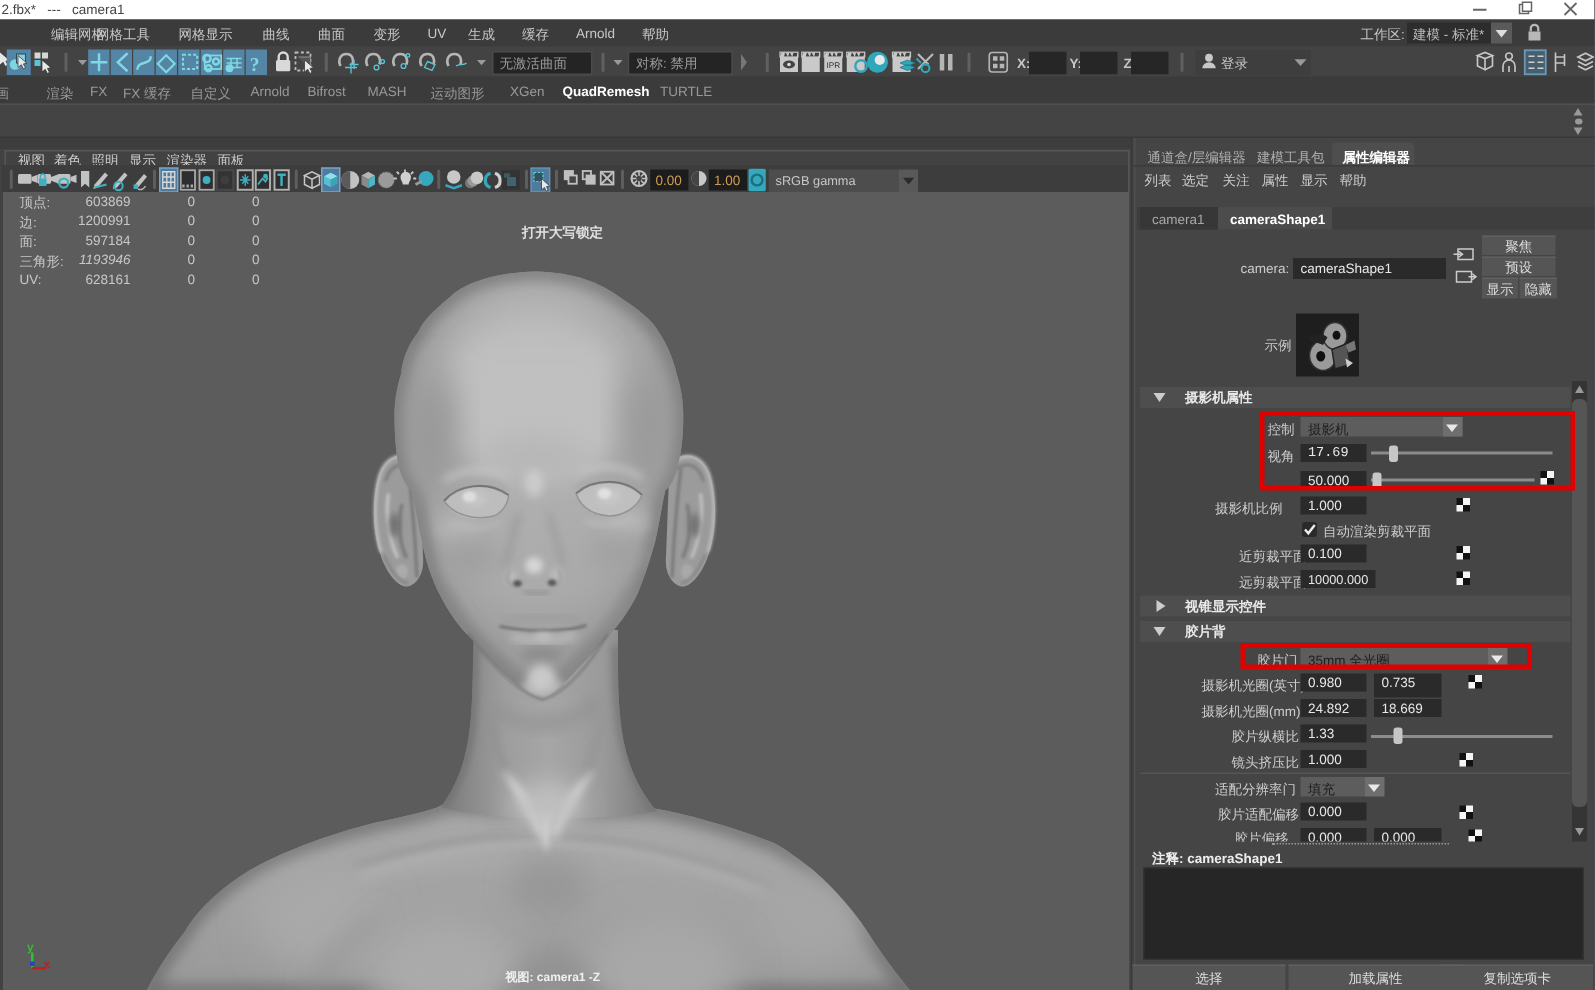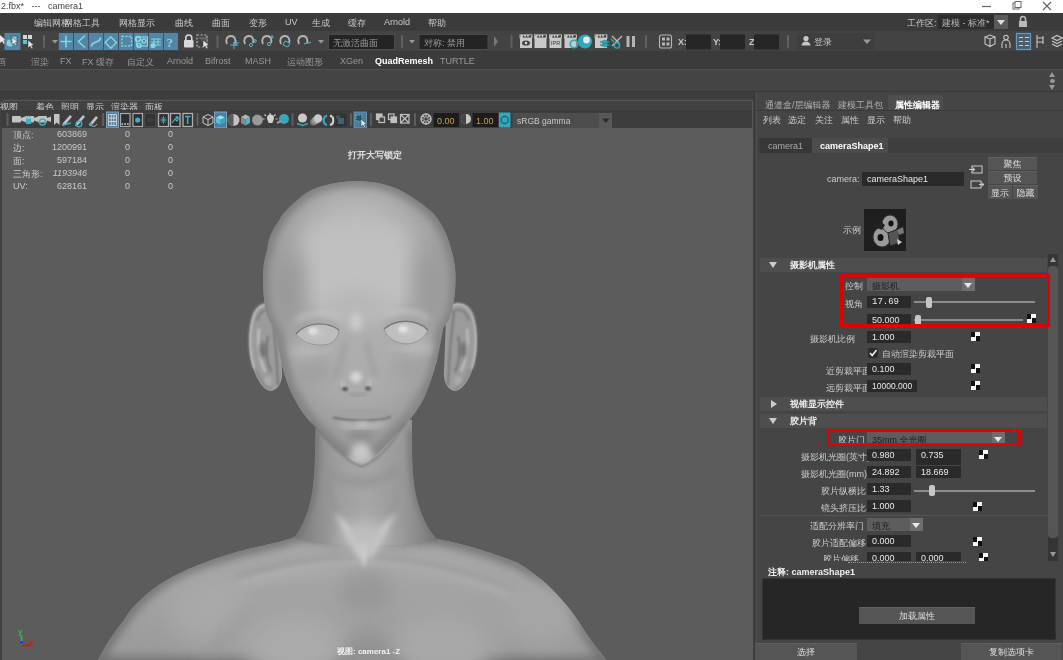--- a/index.html
+++ b/index.html
@@ -204,21 +204,21 @@
 <div class="abs" style="left:0;top:69px;width:1063px;height:23px;background:#444444;border-top:1px solid #505050;border-bottom:1px solid #383838;box-sizing:border-box;"></div>
 <div class="tri" style="left:1049px;top:72px;border-left:3.5px solid transparent;border-right:3.5px solid transparent;border-bottom:5px solid #999;"></div>
 <div class="abs" style="left:1050px;top:79px;width:5px;height:4px;background:#999;border-radius:50%;"></div>
 <div class="tri" style="left:1049px;top:85px;border-left:3.5px solid transparent;border-right:3.5px solid transparent;border-top:5px solid #999;"></div>
 
 <div class="abs" style="left:0;top:92px;width:754px;height:568px;background:#424242;"></div>
 <div class="abs" style="left:0;top:92px;width:1063px;height:7px;background:#3d3d3d;"></div>
 <div class="abs" style="left:3px;top:100px;width:750px;height:1px;background:#565656;"></div>
 <div class="abs" style="left:3px;top:100px;width:1px;height:28px;background:#565656;"></div>
 <div class="abs" style="left:752px;top:100px;width:1px;height:28px;background:#565656;"></div>
-<div class="lbl" style="left:0;top:101px;">视图</div>
+<div class="lbl" style="left:12px;top:101px;">视图</div>
 <div class="lbl" style="left:36px;top:101px;">着色</div>
 <div class="lbl" style="left:61px;top:101px;">照明</div>
 <div class="lbl" style="left:86px;top:101px;">显示</div>
 <div class="lbl" style="left:111px;top:101px;">渲染器</div>
 <div class="lbl" style="left:145px;top:101px;">面板</div>
 <div class="abs" style="left:1px;top:110px;width:751px;height:18px;background:#3d3d3d;"></div>
 <svg id="vp-toolbar" class="abs" style="left:0;top:110px;" width="754" height="20" viewBox="0 0 754 20">
 <defs>
  <g id="vcam2">
         <rect x="0" y="4" width="9" height="6.5" rx="1" fill="#c2c2c2"></rect>
@@ -678,18 +678,18 @@
   <div class="fld" style="left:158px;top:1px;width:40px;height:12px;">0.000</div>
   <div class="chk" style="left:221px;top:2px;"></div>
 </div>
 
 <div class="abs" style="left:848px;top:562px;width:118px;height:0;border-top:1.5px dotted #999;"></div>
 
 <div class="lbl" style="left:768px;top:566px;color:#eee;font-weight:bold;">注释: cameraShape1</div>
 <div class="abs" style="left:762px;top:578px;width:294px;height:62px;background:#262626;border:1px solid #333;box-sizing:border-box;"></div>
 
 <div class="btn" style="left:755px;top:643px;width:102px;height:17px;line-height:16px;">选择</div>
-<div class="btn" style="left:859px;top:607px;width:116px;height:17px;line-height:16px;">加载属性</div>
+<div class="btn" style="left:859px;top:643px;width:116px;height:17px;line-height:16px;">加载属性</div>
 <div class="btn" style="left:961px;top:643px;width:101px;height:17px;line-height:16px;">复制选项卡</div>
 </div>
 
 <div class="abs" style="left:840px;top:274px;width:210px;height:53px;border:3px solid #e00000;box-sizing:border-box;z-index:50;"></div>
 <div class="abs" style="left:827px;top:429px;width:194px;height:17px;border:3px solid #e00000;box-sizing:border-box;z-index:50;"></div>
 
 </body></html>

